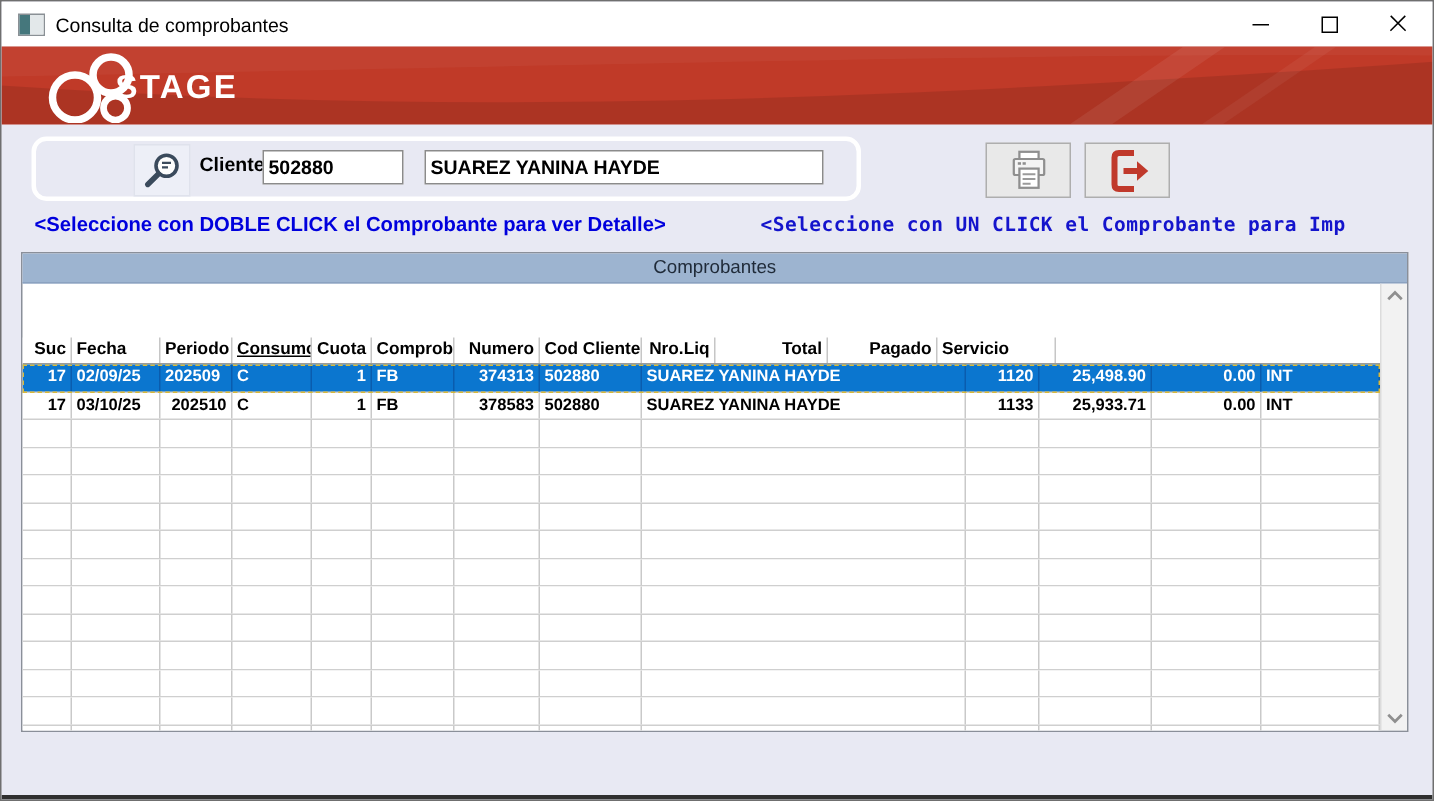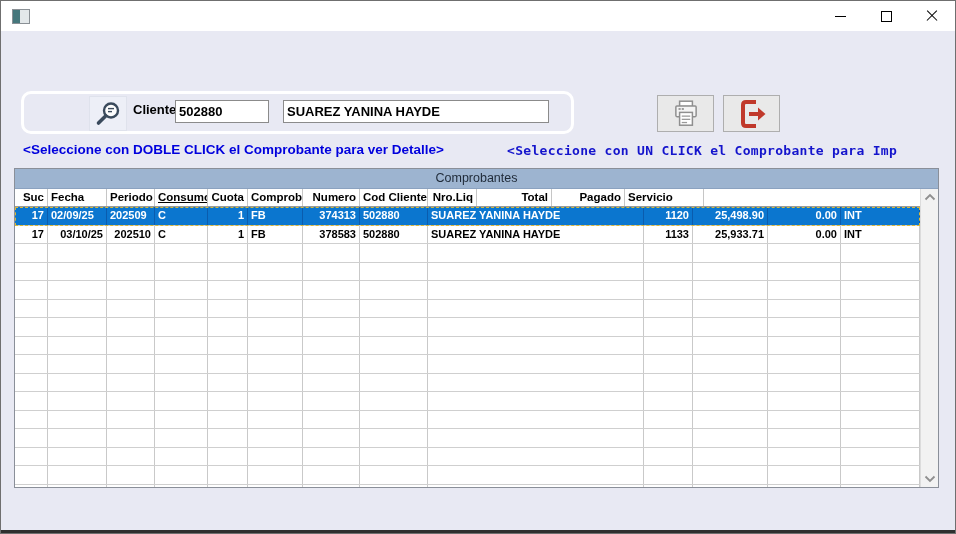--- a/index.html
+++ b/index.html
@@ -40,21 +40,21 @@
   .tool-btn.exit{left:722px;}
 
   
   .instr-left{position:absolute;left:22px;top:141px;font-size:13.5px;font-weight:700;color:#0000dd;white-space:nowrap;}
   .instr-right{position:absolute;left:506px;top:142px;font-family:"DejaVu Sans Mono",monospace;font-size:13px;font-weight:700;color:#1414cc;letter-spacing:0.3px;white-space:nowrap;}
 
   
   .grid{position:absolute;left:13px;top:167px;width:923px;height:318px;border:1px solid #8a8f99;background:#fff;display:flex;flex-direction:column;}
   .grid-title{height:19px;background:#9db4d0;border-bottom:1px solid #8ba2c0;text-align:center;font-size:12.5px;color:#1f2a38;line-height:19px;}
   .grid-main{flex:1;display:flex;overflow:hidden;}
-  .grid-cols{width:905px;display:flex;flex-direction:column;}
+  .grid-cols{width:905px;display:flex;flex-direction:column;margin-top:36px;}
   .grid-header{display:flex;height:17px;border-bottom:1px solid #9a9a9a;background:#fff;}
   .hcell{height:17px;line-height:17px;font-size:11.5px;font-weight:700;color:#000;border-right:1px solid #c6c6c6;padding:0 3px;box-sizing:border-box;white-space:nowrap;overflow:hidden;}
   .grid-body{flex:1;display:flex;flex-direction:column;}
   .grow{display:flex;height:17.5px;border-bottom:1px solid #cfcfcf;background:#fff;flex:none;}
   .gcell{height:17.5px;line-height:17px;font-size:11px;font-weight:700;color:#000;border-right:1px solid #c9c9c9;padding:0 3px;box-sizing:border-box;white-space:nowrap;overflow:hidden;}
   .grow.sel{background:#0b76cf;outline:1px dashed #d9b939;outline-offset:-1px;}
   .grow.sel .gcell{color:#fff;border-right-color:#0a5cae;}
   .vscroll{width:17px;background:#f2f2f2;border-left:1px solid #dcdcdc;display:flex;flex-direction:column;justify-content:space-between;align-items:center;}
   .scroll-arrow{width:17px;height:16px;display:flex;align-items:center;justify-content:center;}
 
@@ -63,33 +63,48 @@
 </head>
 <body>
 
 <div class="window">
 
   <div class="titlebar">
     <div class="app-icon">
       <div class="ic-l"></div>
         <div class="ic-r"></div>
     </div>
+    <div class="title">Consulta de comprobantes</div>
     <div class="win-btns">
       <div class="win-btn">
           <div class="min-glyph"></div>
         </div>
       <div class="win-btn">
           <div class="max-glyph"></div>
         </div>
       <div class="win-btn">
           <div class="close-glyph"></div>
         </div>
     </div>
   </div>
 
+  <div class="banner">
+    <svg class="swoosh" width="956" height="52" viewBox="0 0 956 52">
+      <path d="M0,26 C 300,46 560,38 956,10 L956,52 L0,52 Z" fill="rgba(0,0,0,0.10)"></path>
+      <path d="M0,0 L956,0 L956,6 C 700,4 420,12 0,20 Z" fill="rgba(255,255,255,0.04)"></path>
+      <path d="M712,52 L788,0 L816,0 L740,52 Z" fill="rgba(255,255,255,0.07)"></path>
+      <path d="M800,52 L876,0 L890,0 L814,52 Z" fill="rgba(255,255,255,0.05)"></path>
+    </svg>
+    <svg class="logo-circles" width="78" height="48" viewBox="0 0 78 48">
+      <circle cx="35" cy="31" r="15" fill="none" stroke="#ffffff" stroke-width="5"></circle>
+      <circle cx="59" cy="16" r="12" fill="none" stroke="#ffffff" stroke-width="5"></circle>
+      <circle cx="62" cy="38" r="8" fill="none" stroke="#ffffff" stroke-width="4.5"></circle>
+    </svg>
+    <span class="logo-text">STAGE</span>
+  </div>
 
   <div class="search-group"></div>
   <div class="mag-btn" style="position:absolute;left:88px;top:95px;">
     <svg width="28" height="28" viewBox="0 0 28 28">
       <circle cx="17" cy="10.5" r="7" fill="#fdfdfd" stroke="#3a4a5c" stroke-width="2.4"></circle>
       <line x1="11.6" y1="16" x2="4.5" y2="23" stroke="#3a4a5c" stroke-width="3.6" stroke-linecap="round"></line>
       <line x1="14" y1="8.6" x2="20" y2="8.6" stroke="#3a4a5c" stroke-width="1.4"></line>
       <line x1="14" y1="11.6" x2="18" y2="11.6" stroke="#3a4a5c" stroke-width="1.4"></line>
     </svg>
   </div>
@@ -149,21 +164,21 @@
               <div class="gcell" style="width: 57px; text-align: right;">374313</div>
               <div class="gcell" style="width: 68px; text-align: left;">502880</div>
               <div class="gcell" style="width: 216px; text-align: left;">SUAREZ YANINA HAYDE</div>
               <div class="gcell" style="width: 49px; text-align: right;">1120</div>
               <div class="gcell" style="width: 75px; text-align: right;">25,498.90</div>
               <div class="gcell" style="width: 73px; text-align: right;">0.00</div>
               <div class="gcell" style="width: 79px; text-align: left;">INT</div>
             </div>
             <div class="grow">
               <div class="gcell" style="width: 33px; text-align: right;">17</div>
-              <div class="gcell" style="width: 59px; text-align: right;">03/10/25</div>
+              <div class="gcell" style="width: 59px; text-align: left;">03/10/25</div>
               <div class="gcell" style="width: 48px; text-align: right;">202510</div>
               <div class="gcell" style="width: 53px; text-align: left;">C</div>
               <div class="gcell" style="width: 40px; text-align: right;">1</div>
               <div class="gcell" style="width: 55px; text-align: left;">FB</div>
               <div class="gcell" style="width: 57px; text-align: right;">378583</div>
               <div class="gcell" style="width: 68px; text-align: left;">502880</div>
               <div class="gcell" style="width: 216px; text-align: left;">SUAREZ YANINA HAYDE</div>
               <div class="gcell" style="width: 49px; text-align: right;">1133</div>
               <div class="gcell" style="width: 75px; text-align: right;">25,933.71</div>
               <div class="gcell" style="width: 73px; text-align: right;">0.00</div>

